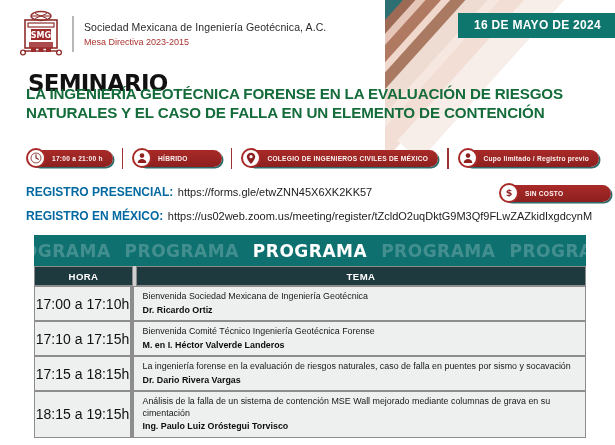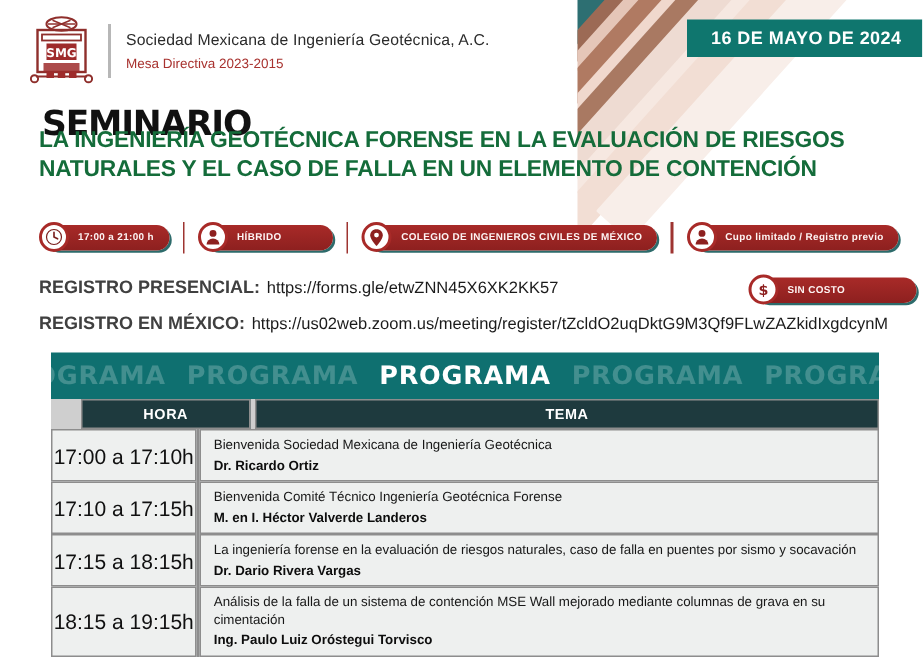--- a/index.html
+++ b/index.html
@@ -192,21 +192,21 @@
   .reg-block {
     position: absolute;
     top: 182px;
     left: 26px;
     z-index: 3;
   }
   .reg-line { margin-bottom: 6px; white-space: nowrap; }
   .reg-label {
     font-size: 12px;
     font-weight: bold;
-    color: #404040;
+    color: #0369a1;
   }
   .reg-value {
     font-size: 11px;
     color: #1b1b1b;
   }
 
   .sincosto-badge {
     position: absolute;
     top: 182px;
     right: 4px;
@@ -251,21 +251,21 @@
     color: #ffffff;
     font-size: 9.6px;
     font-weight: bold;
     letter-spacing: .4px;
     height: 20px;
     display: flex;
     align-items: center;
     justify-content: center;
     border: 1.5px solid #8d8d8d;
   }
-  .th-hora { width: 113px; margin-left: 20px; }
+  .th-hora { width: 99px; }
   .th-tema { flex: 1; margin-left: 3px; }
 
   .tbody { background: #8d8d8d; padding: 0; }
   .trow {
     display: flex;
     align-items: stretch;
     background: #8d8d8d;
   }
   .cell {
     background: #eef0ef;

